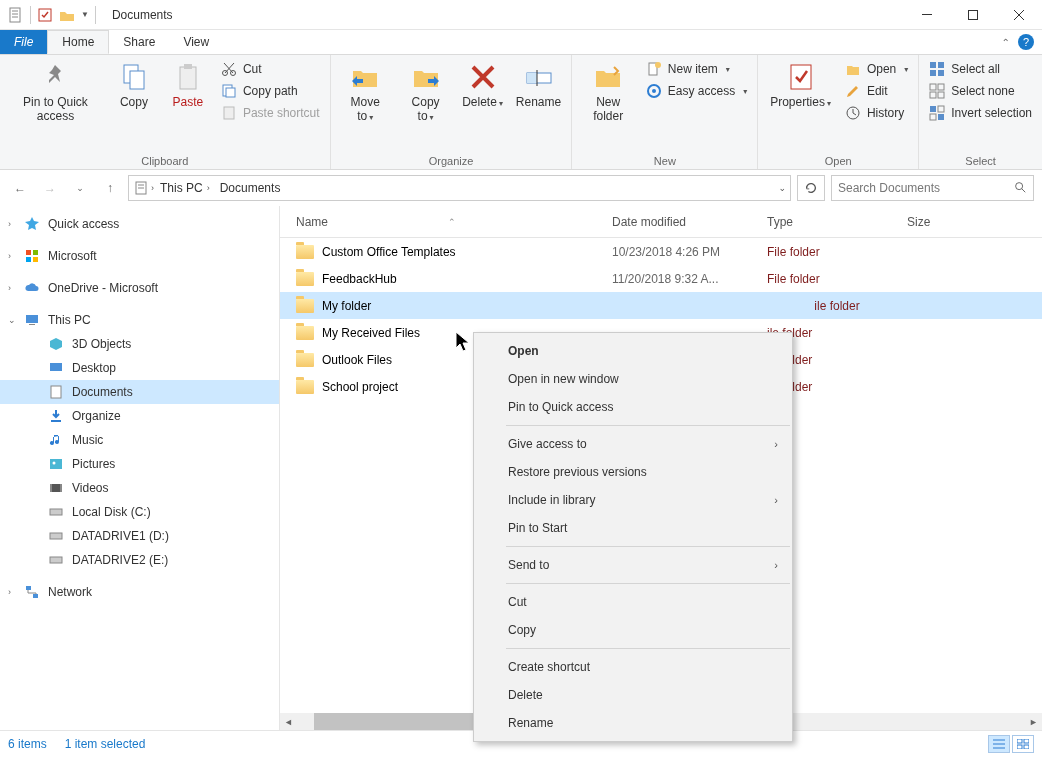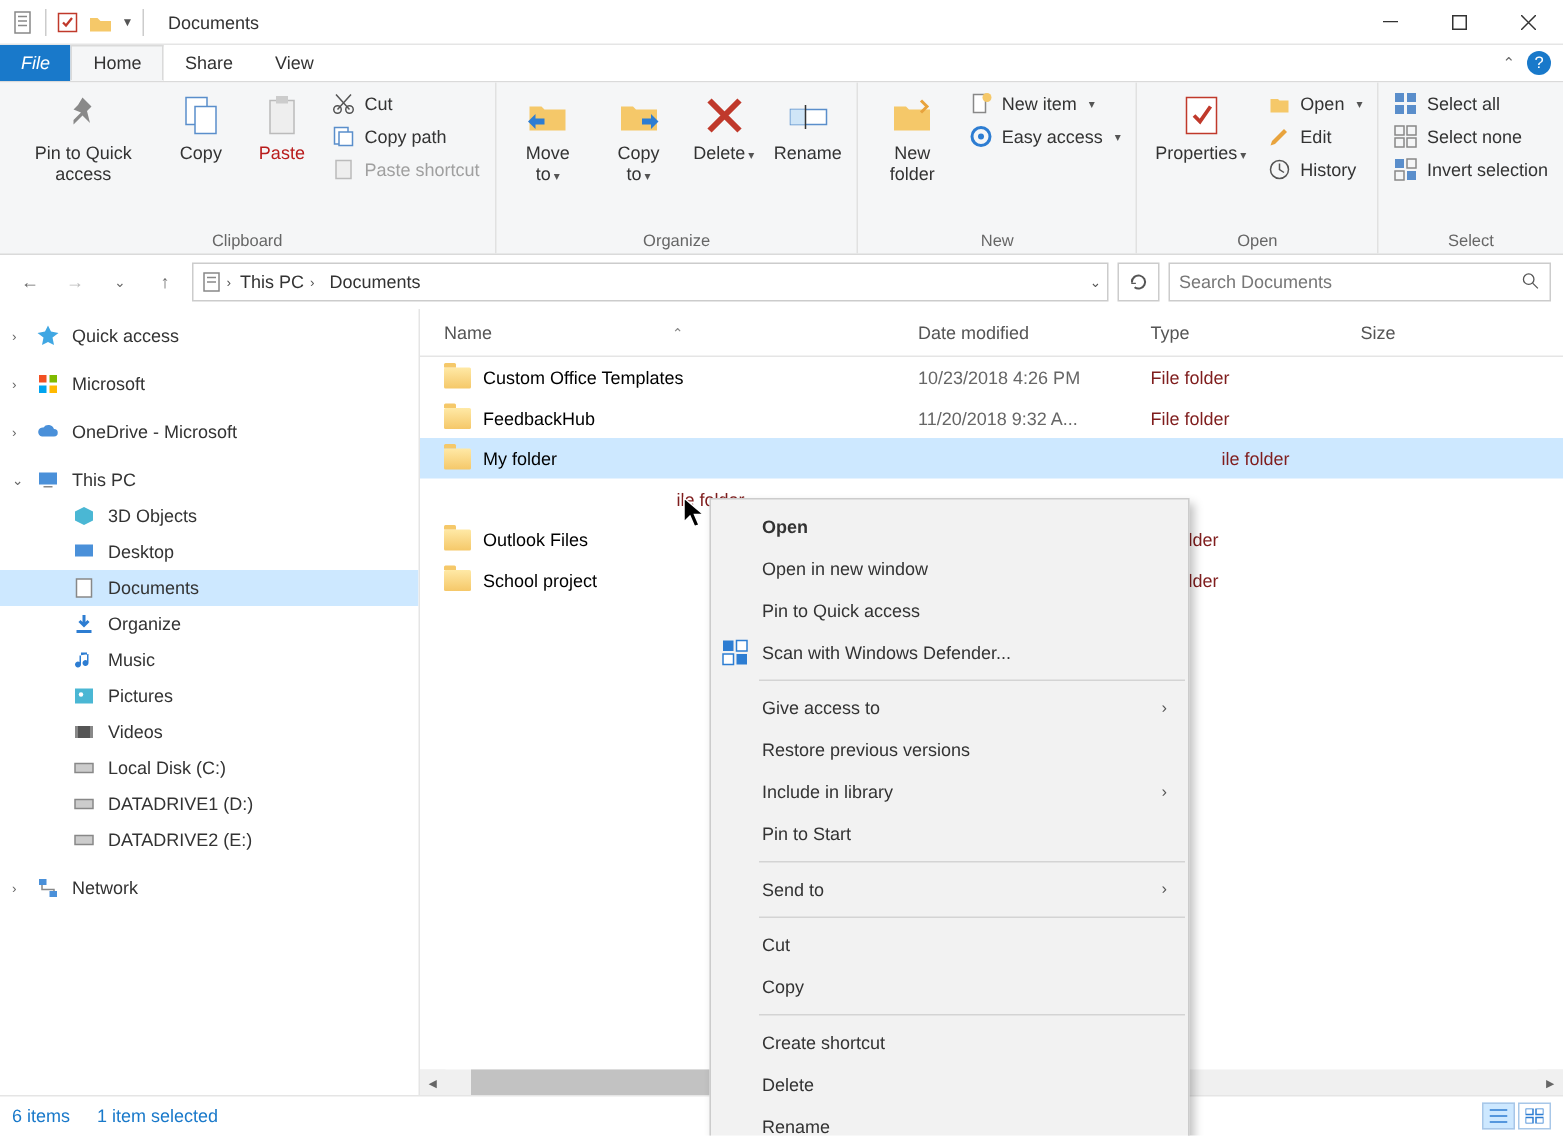--- a/index.html
+++ b/index.html
@@ -37,21 +37,21 @@
 .dd { font-size: 8px; margin-left: 2px; color: #555; }
 
 
 .navbar { height: 36px; display: flex; align-items: center; padding: 4px 8px; gap: 6px; }
 .nav-btn { width: 24px; height: 24px; display: flex; align-items: center; justify-content: center; color: #666; }
 .nav-btn.disabled { color: #bbb; }
 .breadcrumb { flex: 1; height: 26px; border: 1px solid #ccc; display: flex; align-items: center; padding: 0 4px; gap: 2px; }
 .bc-seg { padding: 0 4px; display: flex; align-items: center; gap: 4px; color: #333; }
 .bc-caret { font-size: 9px; color: #555; }
 .refresh-box { width: 28px; height: 26px; border: 1px solid #ccc; display:flex; align-items:center; justify-content:center; }
-.search-box { width: 255px; height: 26px; border: 1px solid #ccc; display: flex; align-items: center; padding: 0 6px; color: #777; }
+.search-box { width: 203px; height: 26px; border: 1px solid #ccc; display: flex; align-items: center; padding: 0 6px; color: #777; }
 .search-box .mag { margin-left: auto; color: #555; }
 
 
 .main { display: flex; height: 524px; }
 .navpane { width: 280px; border-right: 1px solid #e5e5e5; overflow-y: auto; padding: 6px 0; position: relative; }
 .navpane::-webkit-scrollbar { width: 17px; }
 .navpane::-webkit-scrollbar-track { background: #f0f0f0; }
 .navpane::-webkit-scrollbar-thumb { background: #c2c2c2; }
 .nav-item { display: flex; align-items: center; gap: 8px; padding: 4px 0 4px 24px; color: #333; }
 .nav-item.lvl2 { padding-left: 48px; }
@@ -521,20 +521,24 @@
         </div>
         <div class="row selected">
           <div class="cell-name">
             <span class="folder-icon"></span>
             <span>My folder</span>
           </div>
           <div class="cell-date"></div>
           <div class="cell-type">ile folder</div>
         </div>
         <div class="row">
+          <div class="cell-name">
+            <span class="folder-icon"></span>
+            <span>My Received Files</span>
+          </div>
           <div class="cell-date"></div>
           <div class="cell-type">ile folder</div>
         </div>
         <div class="row">
           <div class="cell-name">
             <span class="folder-icon"></span>
             <span>Outlook Files</span>
           </div>
           <div class="cell-date"></div>
           <div class="cell-type">ile folder</div>
@@ -581,29 +585,20 @@
 <div class="context-menu">
   <div class="cm-item bold">
       <span>Open</span>
     </div>
   <div class="cm-item">
       <span>Open in new window</span>
     </div>
   <div class="cm-item">
       <span>Pin to Quick access</span>
     </div>
-  <div class="cm-item">
-    <svg class="cm-icon" viewBox="0 0 20 20">
-        <rect x="2" y="2" width="7" height="7" fill="#2d7dd2"></rect>
-        <rect x="11" y="2" width="7" height="7" fill="#fff" stroke="#2d7dd2"></rect>
-        <rect x="2" y="11" width="7" height="7" fill="#fff" stroke="#2d7dd2"></rect>
-        <rect x="11" y="11" width="7" height="7" fill="#2d7dd2"></rect>
-      </svg>
-    <span>Scan with Windows Defender...</span>
-  </div>
   <div class="cm-sep"></div>
   <div class="cm-item">
       <span>Give access to</span>
       <span class="arrow-r">›</span>
     </div>
   <div class="cm-item">
       <span>Restore previous versions</span>
     </div>
   <div class="cm-item">
       <span>Include in library</span>

